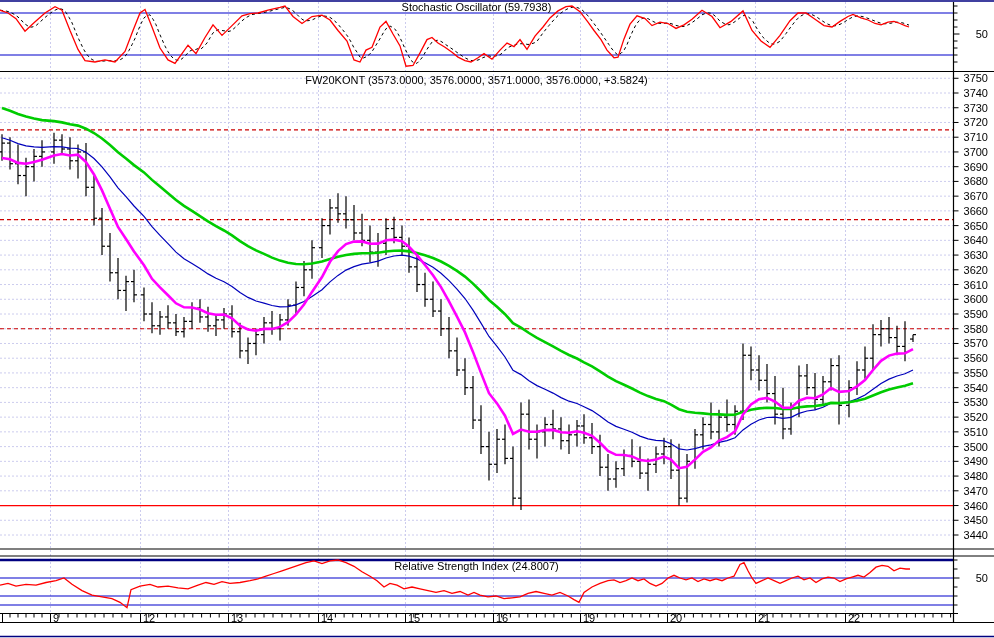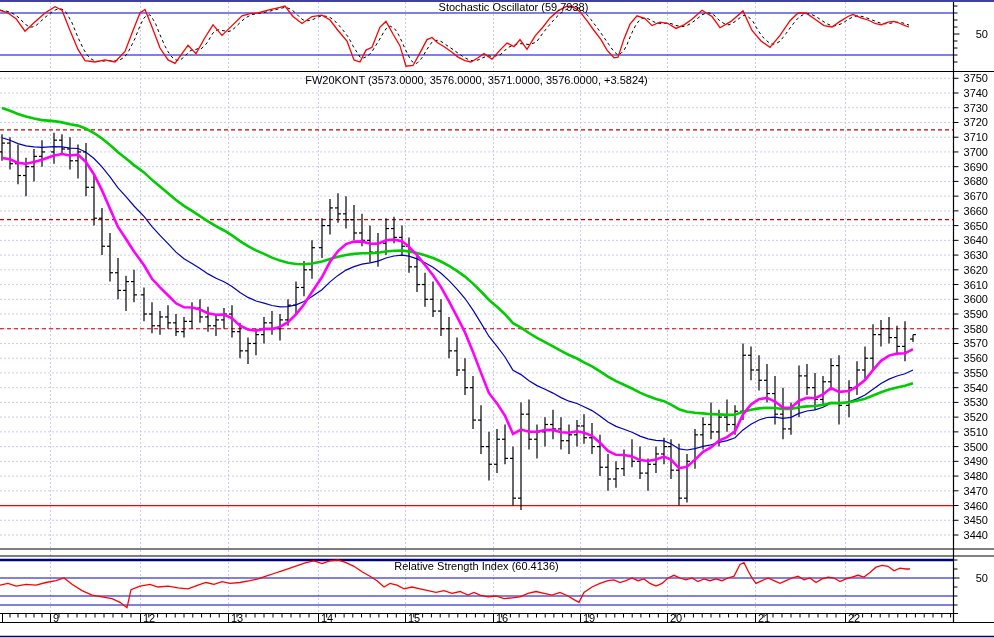--- a/index.html
+++ b/index.html
@@ -2,21 +2,21 @@
 <html><head>
 <meta charset="utf-8">
 <style>
   html,body{margin:0;padding:0;background:#fff;}
   .chart-window{position:relative;width:994px;height:638px;background:#ffffff;
     font-family:"Liberation Sans",sans-serif;overflow:hidden;}
   .chart-window svg{position:absolute;left:0;top:0;}
   svg text{font-family:"Liberation Sans",sans-serif;fill:#000;}
   .panel-title{position:absolute;left:0;width:953px;text-align:center;
     font-size:11px;color:#000;line-height:11px;pointer-events:none;}
-  .t-stoch{top:2px;padding-left:37px;}
+  .t-stoch{top:2px;}
   .t-main{top:75px;}
   .t-rsi{top:561px;}
 </style>
 </head>
 <body>
 
 <div class="chart-window">
   <svg id="chart-canvas" width="994" height="638">
       <g>
         <line x1="50.5" y1="2" x2="50.5" y2="613" stroke="#ccccee" stroke-width="1" stroke-dasharray="2,2"></line>
@@ -644,14 +644,14 @@
         <line x1="0" y1="1" x2="994" y2="1" stroke="#000080" stroke-width="1.5"></line>
         <line x1="0" y1="71.5" x2="994" y2="71.5" stroke="#000" stroke-width="1.2"></line>
         <line x1="0" y1="549" x2="994" y2="549" stroke="#000" stroke-width="1.2"></line>
         <line x1="0" y1="556" x2="994" y2="556" stroke="#000" stroke-width="1"></line>
         <line x1="953.5" y1="2" x2="953.5" y2="622" stroke="#000" stroke-width="1.2"></line>
         <line x1="0" y1="636.5" x2="994" y2="636.5" stroke="#000080" stroke-width="1.5"></line>
       </g>
     </svg>
   <div class="panel-title t-stoch">Stochastic Oscillator (59.7938)</div>
   <div class="panel-title t-main">FW20KONT (3573.0000, 3576.0000, 3571.0000, 3576.0000, +3.5824)</div>
-  <div class="panel-title t-rsi">Relative Strength Index (60.4136)</div>
+  <div class="panel-title t-rsi">Relative Strength Index (24.8007)</div>
 </div>
 
 </body></html>

